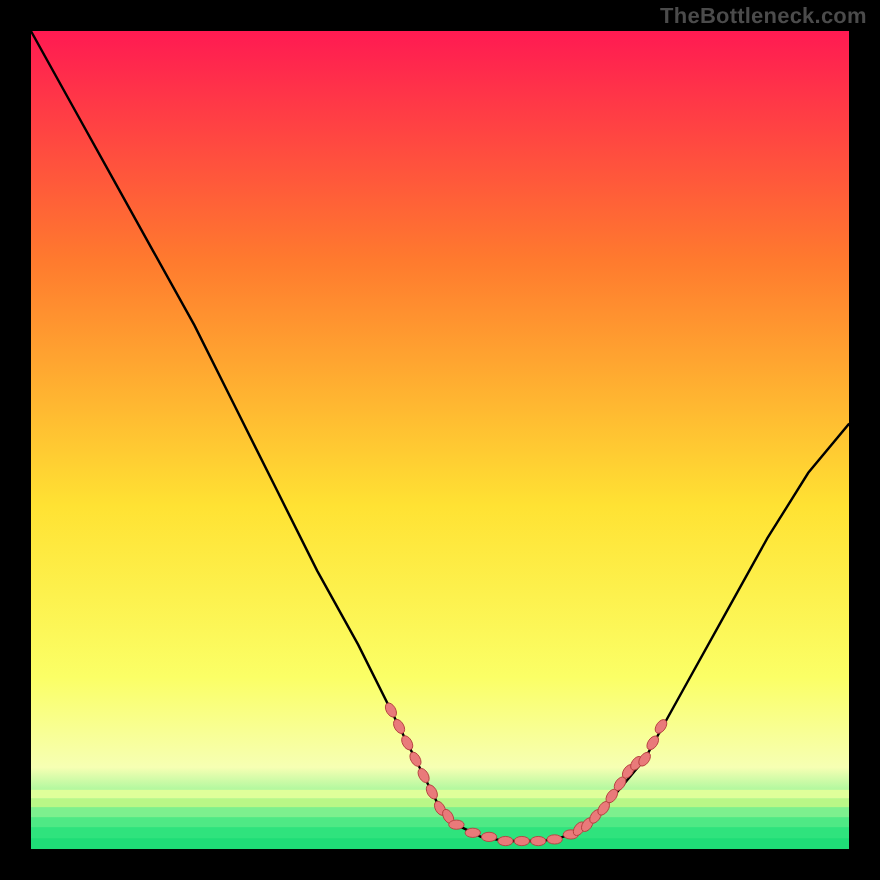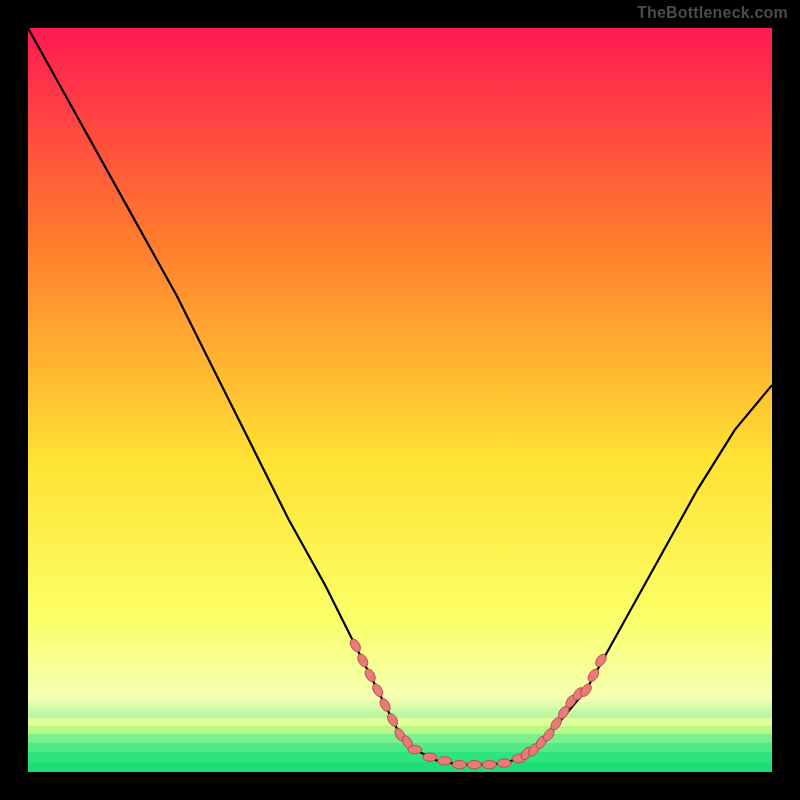--- a/index.html
+++ b/index.html
@@ -37,21 +37,21 @@
   svg.curve {
     position: absolute;
     top: 0;
     left: 0;
   }
   .watermark {
     position: absolute;
     top: 4px;
     right: 12px;
     color: #4b4b4b;
-    font-size: 16px;
+    font-size: 20px;
     font-weight: 600;
     letter-spacing: 0.2px;
     user-select: none;
   }
 </style>
 </head>
 <body>
 
 <div class="frame">
 

